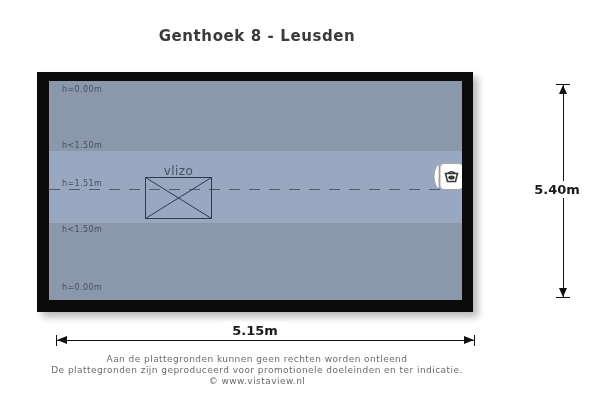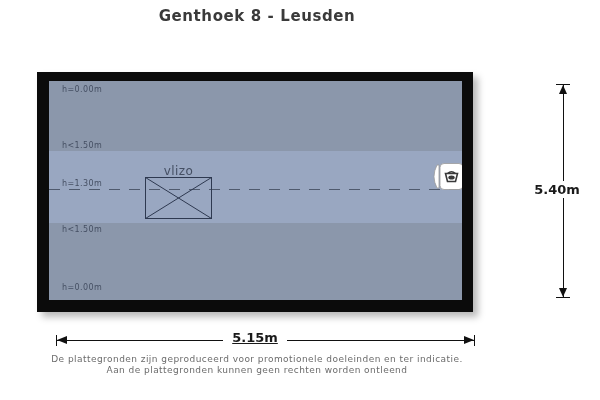--- a/index.html
+++ b/index.html
@@ -2,21 +2,21 @@
 <html><head>
 <meta charset="utf-8">
 <style>
   html,body{margin:0;padding:0;background:#ffffff;}
   .page{
     position:relative;width:600px;height:400px;background:#ffffff;overflow:hidden;
     font-family:"DejaVu Sans","Liberation Sans",sans-serif;
   }
   
   .title-block{position:absolute;left:37px;top:8px;width:440px;text-align:center;}
-  .title-line{font-size:15px;font-weight:bold;color:#3a3a3a;letter-spacing:.6px;line-height:17px;}
+  .title-line{font-size:15px;font-weight:bold;color:#3a3a3a;letter-spacing:.6px;line-height:17px;margin-top:20px;}
   
   .plan{
     position:absolute;left:37px;top:72px;width:436px;height:240px;box-sizing:border-box;
     border-style:solid;border-color:#0b0b0b;border-width:9px 15px 12px 12px;
     box-shadow:5px 5px 7px rgba(0,0,0,0.28);
     background:#f0abfc;
   }
   .plan-inner{position:relative;width:413px;height:219px;overflow:hidden;}
   .zone{position:absolute;left:0;width:100%;}
   .zone-low-top{top:0;height:70px;background:#8b97ab;}
@@ -52,21 +52,21 @@
     background:#ffffff;text-align:center;white-space:nowrap;
   }
   .vdim-label{left:531px;top:181px;width:52px;padding:1px 0;}
   .hdim{position:absolute;left:56px;top:334px;width:419px;height:13px;}
   .hdim .line{position:absolute;left:0;top:6px;width:100%;height:1px;background:#111;}
   .hdim .cap{position:absolute;top:1px;width:1px;height:11px;background:#111;}
   .hdim .cap.l{left:0;} .hdim .cap.r{right:0;}
   .hdim .head{position:absolute;top:2px;width:0;height:0;border-top:4px solid transparent;border-bottom:4px solid transparent;}
   .hdim .head.left{left:1px;border-right:10px solid #111;}
   .hdim .head.right{right:1px;border-left:10px solid #111;}
-  .hdim-label{left:223px;top:329px;width:64px;padding:1px 0;text-decoration:underline;}
+  .hdim-label{left:223px;top:322px;width:64px;padding:1px 0;}
   
   .footer{
     position:absolute;left:0;top:354px;width:514px;text-align:center;
     font-size:9px;color:#6b6b6b;letter-spacing:.45px;line-height:11px;
   }
 </style>
 </head>
 <body>
 
 <div class="page">
@@ -79,21 +79,21 @@
     <div class="plan-inner">
 
       <div class="zone zone-low-top"></div>
       <div class="zone zone-high"></div>
       <div class="zone zone-low-bottom"></div>
 
       <div class="ridge"></div>
 
       <div class="h-label" style="top:4px;">h=0.00m</div>
       <div class="h-label" style="top:60px;">h&lt;1.50m</div>
-      <div class="h-label" style="top:98px;">h=1.30m</div>
+      <div class="h-label" style="top:98px;">h=1.51m</div>
       <div class="h-label" style="top:144px;">h&lt;1.50m</div>
       <div class="h-label" style="top:202px;">h=0.00m</div>
 
       <div class="hatch-label">vlizo</div>
       <div class="hatch">
         <svg width="67" height="42" viewBox="0 0 67 42">
           <rect x="0.5" y="0.5" width="66" height="41" fill="none" stroke="#2e3950" stroke-width="1"></rect>
           <line x1="0.5" y1="0.5" x2="66.5" y2="41.5" stroke="#2e3950" stroke-width="1"></line>
           <line x1="66.5" y1="0.5" x2="0.5" y2="41.5" stroke="#2e3950" stroke-width="1"></line>
         </svg>
@@ -125,17 +125,18 @@
   <div class="hdim">
     <div class="cap l"></div>
     <div class="head left"></div>
     <div class="line"></div>
     <div class="head right"></div>
     <div class="cap r"></div>
   </div>
   <div class="dim-label hdim-label">5.15m</div>
 
   <div class="footer">
+    <div>Aan de plattegronden kunnen geen rechten worden ontleend</div>
     <div>De plattegronden zijn geproduceerd voor promotionele doeleinden en ter indicatie.</div>
-    <div>Aan de plattegronden kunnen geen rechten worden ontleend</div>
+    <div>© www.vistaview.nl</div>
   </div>
 
 </div>
 
 </body></html>

